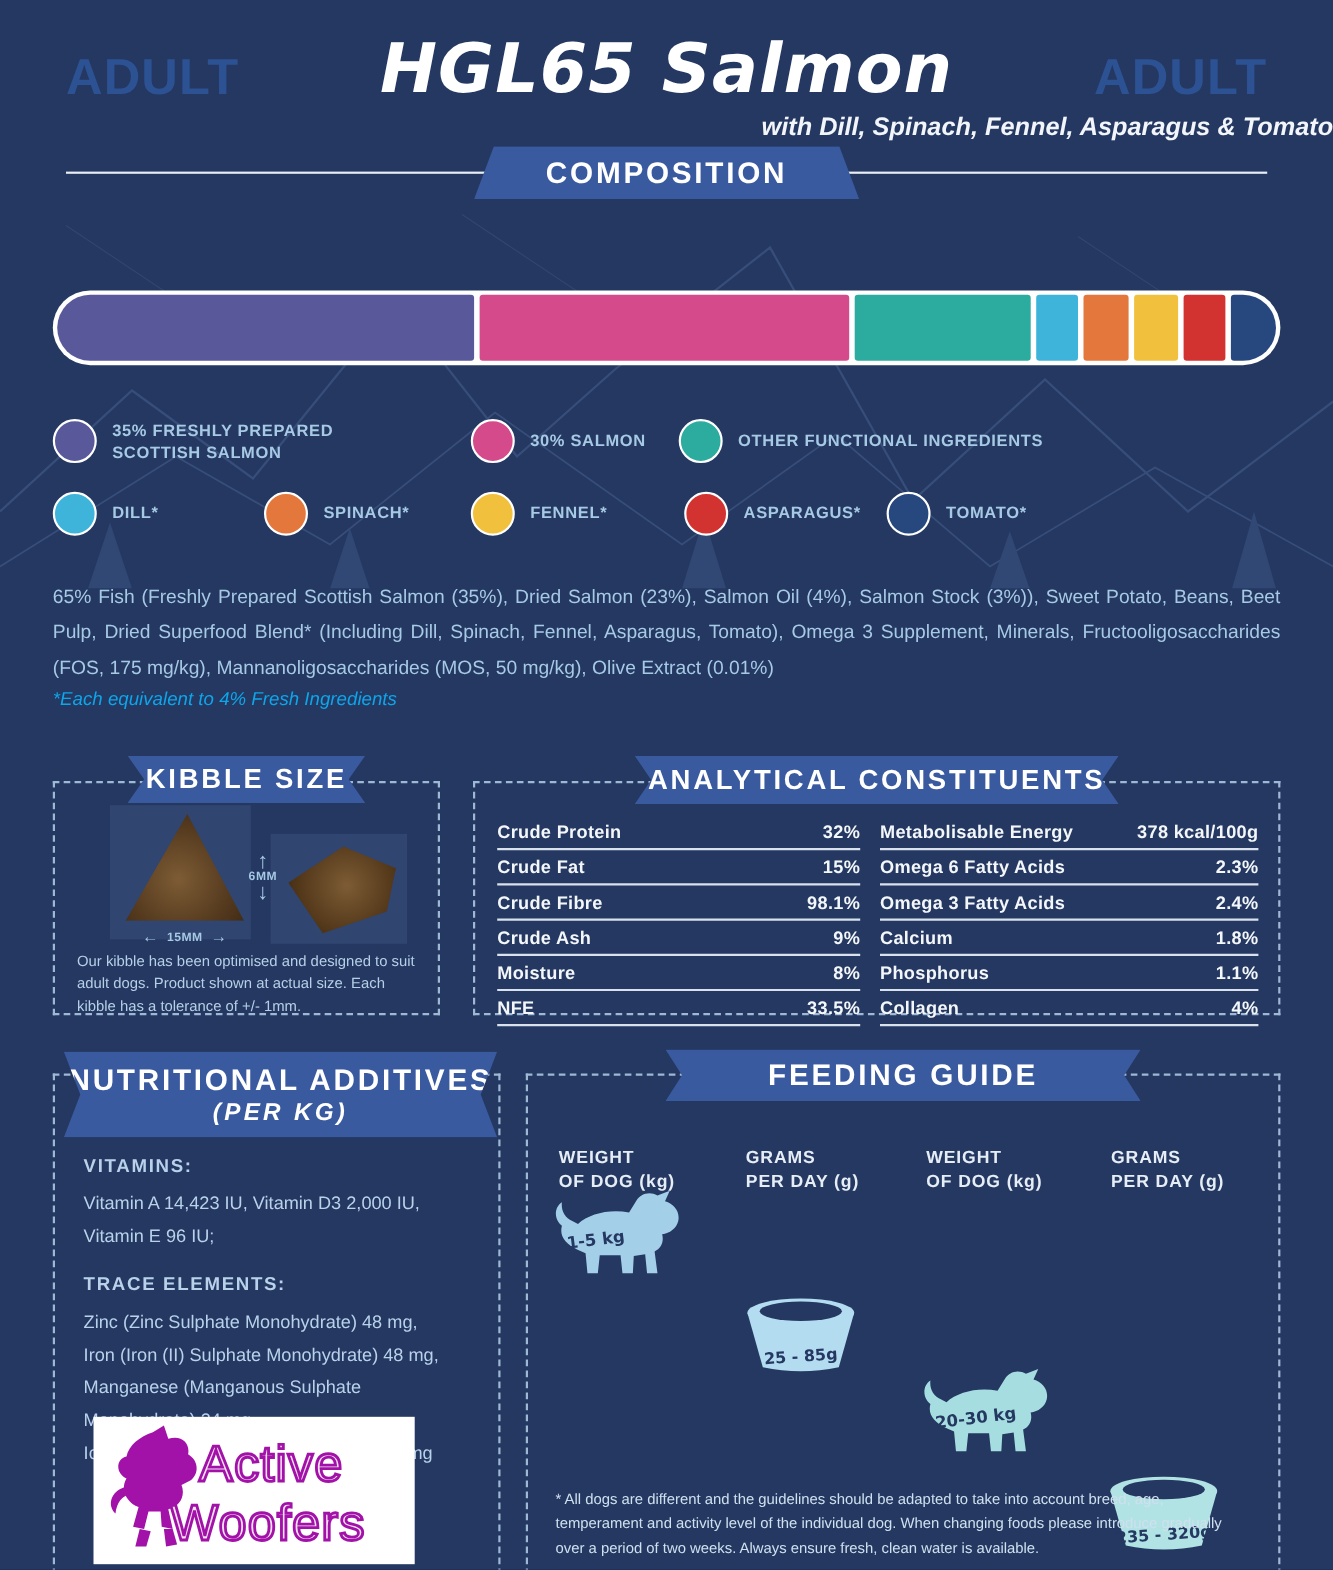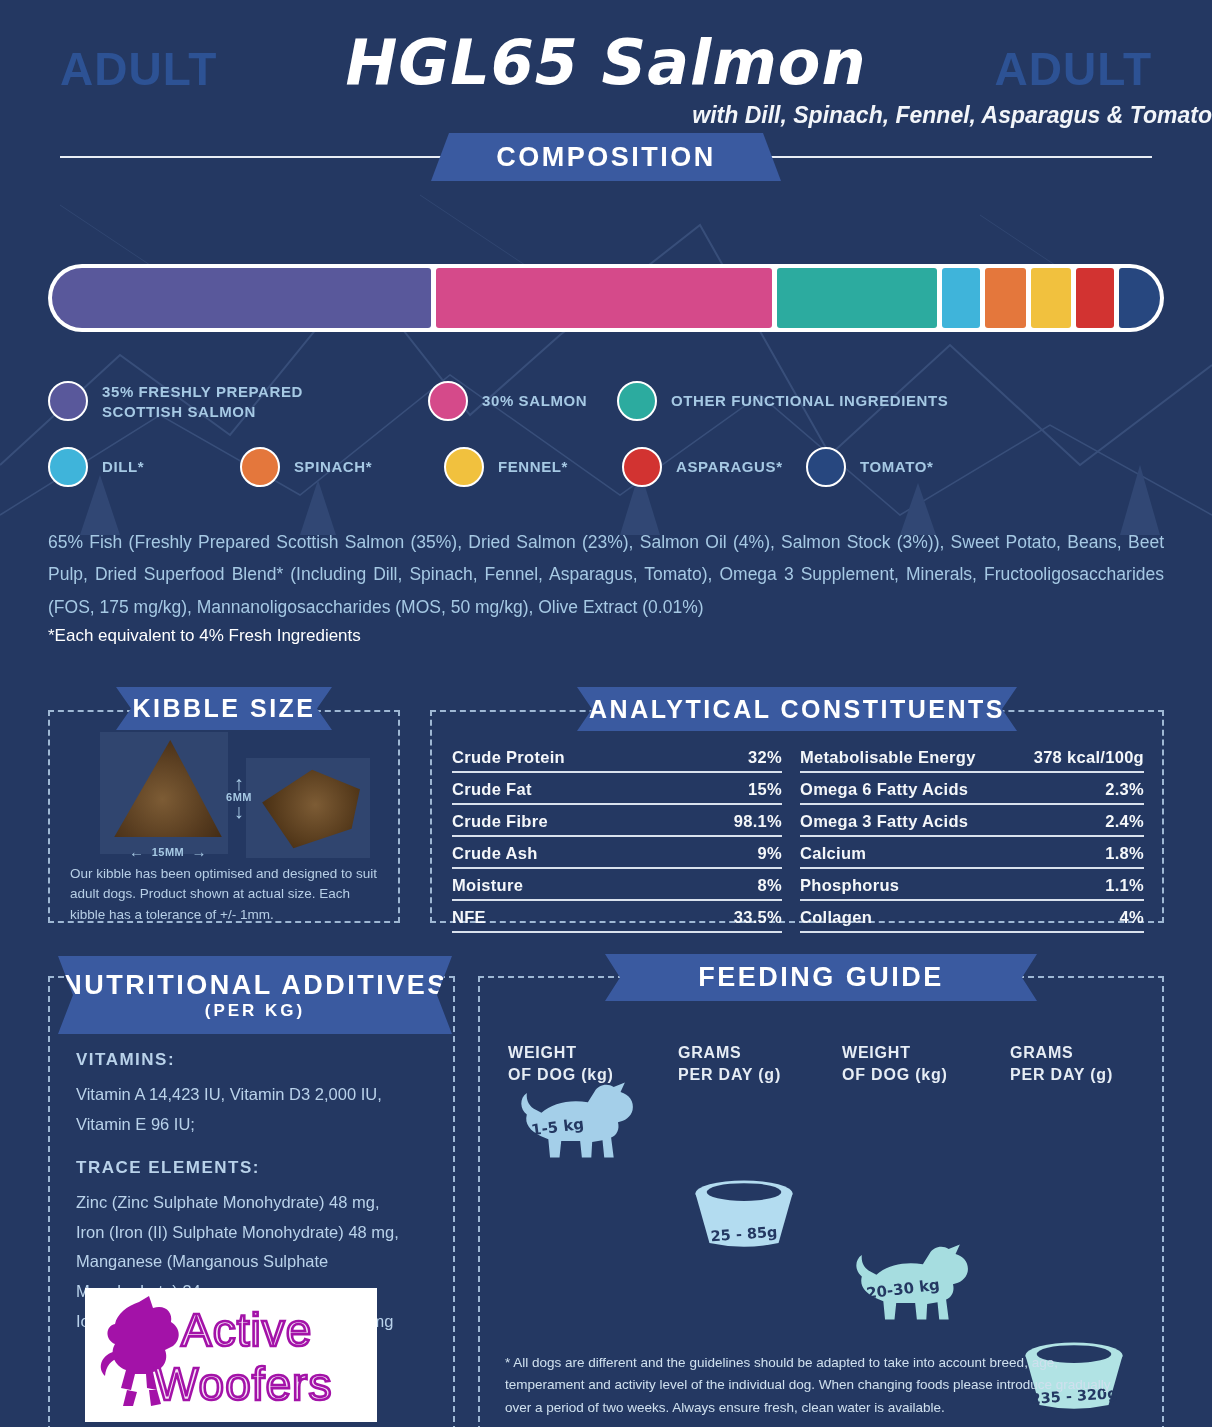--- a/index.html
+++ b/index.html
@@ -1,20 +1,20 @@
 <!DOCTYPE html>
 <html><head>
 <meta charset="utf-8">
 <style>
   * { margin:0; padding:0; box-sizing:border-box; }
   html,body { background:#1a2a4e; }
   body { font-family:"Liberation Sans", sans-serif; }
   .poster {
     position:relative; width:1212px; height:1427px;
-    background:#243862; overflow:hidden; margin:0 auto;padding-left:16px;
+    background:#243862; overflow:hidden; margin:0 auto;
   }
   
   .adult { position:absolute; top:42px; font-size:46px; font-weight:800;
     color:#2d5294; letter-spacing:1px; }
   .adult.left { left:60px; }
   .adult.right { right:60px; }
   .title { position:absolute; top:26px; left:0; width:100%; text-align:center;
     font-size:62px; font-weight:800; font-style:italic; color:#ffffff;
     font-family:"DejaVu Sans", sans-serif; letter-spacing:1px; }
   .subtitle { position:absolute; top:102px; left:0; width:100%; text-align:right;
@@ -39,31 +39,31 @@
   
   .legend-item { position:absolute; display:flex; align-items:center; gap:14px; }
   .legend-dot { width:40px; height:40px; border-radius:50%; border:2.5px solid #fff;
     flex:0 0 auto; }
   .legend-label { font-size:15px; font-weight:700; letter-spacing:.6px;
     color:#a6c9e4; line-height:1.3; max-width:210px; }
   
   .ingredients { position:absolute; left:48px; top:526px; width:1116px;
     font-size:17.5px; line-height:1.85; color:#a6c9e4; text-align:justify; }
   .ing-footnote { position:absolute; left:48px; top:626px; font-size:17px;
-    color:#ffffff; }
+    color:#0ea5e9;font-style:italic; }
   
   .dash-box { position:absolute; border:2px dashed #9fb8d4; }
   .box-kibble   { left:48px;  top:710px; width:352px; height:213px; }
   .box-analytic { left:430px; top:710px; width:734px; height:213px; }
   .box-additive { left:48px;  top:976px; width:407px; height:466px; }
   .box-feeding  { left:478px; top:976px; width:686px; height:466px; }
   .ribbon-kibble   { top:687px; left:116px;  width:216px; height:43px; font-size:25px; }
   .ribbon-analytic { top:687px; left:577px;  width:440px; height:44px; font-size:25px; }
   .ribbon-additive { top:956px; left:58px;   width:394px; height:78px; font-size:27px; line-height:1.15; }
-  .ribbon-additive .sub { font-size:17px; letter-spacing:3px; }
+  .ribbon-additive .sub { font-size:22px; letter-spacing:3px;font-style:italic; }
   .ribbon-feeding  { top:954px; left:605px;  width:432px; height:47px; font-size:27px; }
   
   .kibble-photo-bg { position:absolute; background:rgba(160,190,230,.10); }
   .kib1 { position:absolute; left:112px; top:738px; width:112px; height:102px;
     background: radial-gradient(circle at 45% 60%, #7d5c35 0%, #553a1e 55%, #35220f 100%);
     clip-path: polygon(52% 2%, 2% 97%, 98% 97%);
     filter: drop-shadow(0 0 6px rgba(120,90,50,.45)); }
   .kib2 { position:absolute; left:258px; top:768px; width:104px; height:82px;
     background: radial-gradient(circle at 55% 45%, #7d5c35 0%, #523719 60%, #32200e 100%);
     clip-path: polygon(4% 42%, 52% 2%, 98% 26%, 90% 74%, 34% 98%);
@@ -163,21 +163,21 @@
   </div>
 
   <div class="legend-item" style="left:48px; top:447px;">
     <span class="legend-dot" style="background-color: rgb(63, 180, 218);"></span>
     <span class="legend-label">DILL*</span>
   </div>
   <div class="legend-item" style="left:240px; top:447px;">
     <span class="legend-dot" style="background-color: rgb(228, 119, 60);"></span>
     <span class="legend-label">SPINACH*</span>
   </div>
-  <div class="legend-item" style="left:444px; top:447px;">
+  <div class="legend-item" style="left:428px; top:447px;">
     <span class="legend-dot" style="background-color: rgb(241, 193, 62);"></span>
     <span class="legend-label">FENNEL*</span>
   </div>
   <div class="legend-item" style="left:622px; top:447px;">
     <span class="legend-dot" style="background-color: rgb(210, 51, 49);"></span>
     <span class="legend-label">ASPARAGUS*</span>
   </div>
   <div class="legend-item" style="left:806px; top:447px;">
     <span class="legend-dot" style="background-color: rgb(39, 71, 127);"></span>
     <span class="legend-label">TOMATO*</span>

